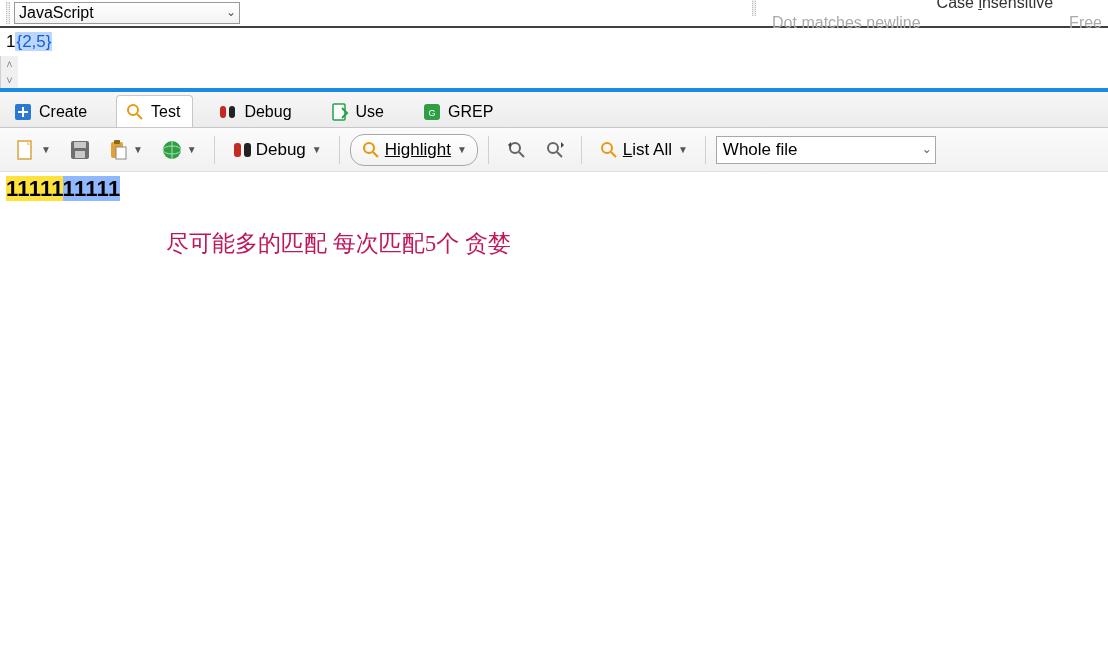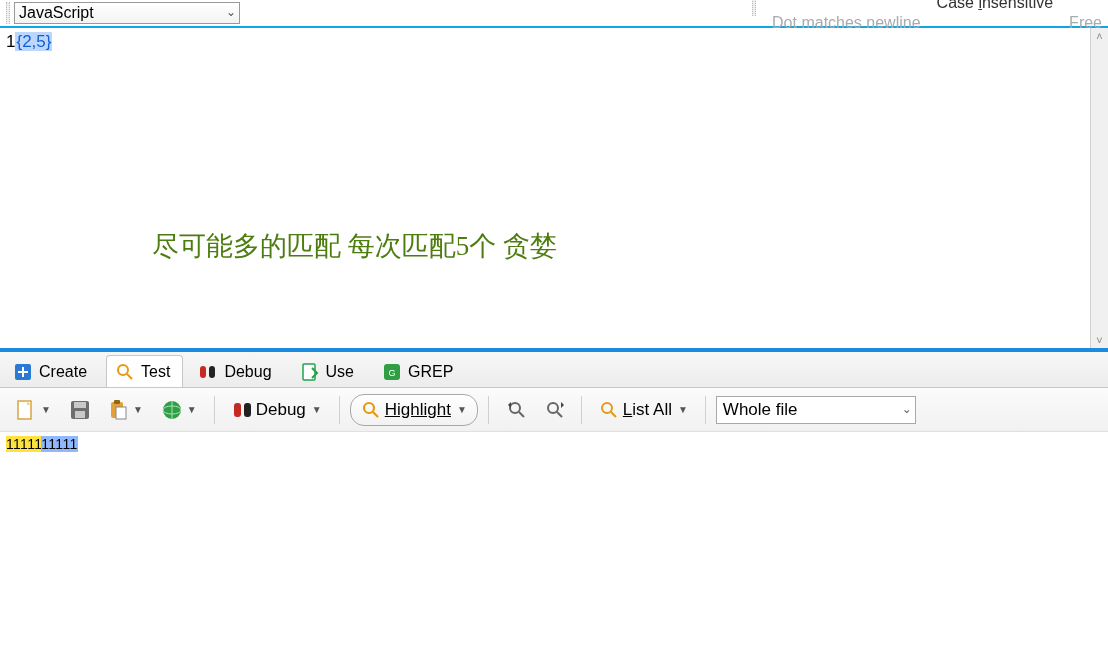--- a/index.html
+++ b/index.html
@@ -8,49 +8,49 @@
 
 .top-row { height: 26px; display: flex; align-items: center; padding: 2px 6px; font-size: 16px; gap: 4px; }
 .flavor-sel { width: 226px; height: 22px; border: 1px solid #999; background: #fff linear-gradient(#fff,#f3f3f3); display: flex; align-items: center; padding: 6px 4px; font-size: 16px; position: relative; }
 .flavor-sel .arrow { position: absolute; right: 3px; top: 2px; font-size: 12px; color: #555; }
 .opts { margin-left: auto; display: flex; gap: 16px; white-space: nowrap; font-size: 16px; color: #333; }
 .opts span u { text-decoration: underline; }
 .opts .dis { color: #aaa; margin-top: 20px; }
 .vs { width: 4px; background: #eee; border-left:1px dotted #bbb; border-right:1px dotted #bbb; height:22px; }
 
 
-.regex-wrapper { border-top: 2px solid #0ea5e9; display:flex; }
+.regex-wrapper { border-top: 2px solid #404040; display:flex;flex-direction:column; }
 .regex-area { flex:1; height: 320px; padding: 4px 6px; font-family: Consolas, monospace; font-size: 17px; position: relative; background:#fff; }
 .regex-line .lit { color:#000; }
 .regex-line .quant { color:#1060d0; background:#bcd6ff; padding:0 1px; }
-.annotation { position:absolute; top: 200px; left: 152px; color:#4d7c0f; font-size: 27px; font-family: "SimSun","宋体",serif; }
+.annotation { position:absolute; top: 200px; left: 166px; color:#be185d; font-size: 23px; font-family: "SimSun","宋体",serif; }
 .vscroll { width:18px; background:#f0f0f0; border-left:1px solid #d0d0d0; display:flex; flex-direction:column; align-items:center; }
 .vscroll .btn { width:16px; height:16px; color:#888; font-size:11px; text-align:center; line-height:16px; }
 .vscroll .spacer { flex:1; }
 
 
 .divider { height:4px; background:#1b8be0; }
 
 
-.tabs { height:36px; background:linear-gradient(#f7f7f7,#ececec); display:flex; align-items:flex-end; padding:0 4px; gap:6px; border-bottom:1px solid #c7c7c7; font-size:16px; }
+.tabs { height:36px; background:linear-gradient(#f7f7f7,#ececec); display:flex; align-items:flex-end; padding:0 4px; gap:16px; border-bottom:1px solid #c7c7c7; font-size:16px; }
 .tab { display:flex; align-items:center; gap:6px; padding:6px 12px 6px 8px; border:1px solid transparent; border-bottom:none; border-radius:4px 4px 0 0; height:32px; }
 .tab.active { background:#fff; border-color:#c7c7c7; }
 .ico { width:20px; height:20px; display:inline-flex; align-items:center; justify-content:center; }
 
 
 .toolbar { height:44px; background:linear-gradient(#fbfbfb,#f1f1f1); display:flex; align-items:center; padding:2px 8px; gap:4px; font-size:17px; border-bottom:1px solid #e0e0e0; }
 .tbtn { display:flex; align-items:center; gap:4px; padding:2px 6px; border:1px solid transparent; border-radius:3px; height:32px; }
 .tbtn .dd { font-size:10px; color:#555; margin-left:2px; }
 .tsep { width:1px; height:28px; background:#d0d0d0; margin:0 6px; }
 .tbtn.boxed { border:1px solid #a8a8a8; border-radius:14px; background:linear-gradient(#fff,#f2f2f2); padding:4px 10px; }
-.whole { width:200px; height:28px; border:1px solid #a8a8a8; background:#fff; display:flex; align-items:center; padding:0 6px; font-size:17px; position:relative; }
+.whole { width:220px; height:28px; border:1px solid #a8a8a8; background:#fff; display:flex; align-items:center; padding:0 6px; font-size:17px; position:relative; }
 .whole .dd2 { position:absolute; right:3px; top:5px; font-size:12px; color:#666; }
 
 
-.test-area { padding:4px 6px; font-family: Consolas, monospace; font-size:14px; font-weight:normal; letter-spacing:0.3px; }
+.test-area { padding:4px 6px; font-family: Consolas, monospace; font-size:22px; font-weight:bold; letter-spacing:0.3px; }
 .hl-y { background:#ffe23d; }
 .hl-b { background:#8fb8ff; }
 
 
 svg { display:block; }
 </style>
 </head>
 <body>
 
 <div class="top-row">

